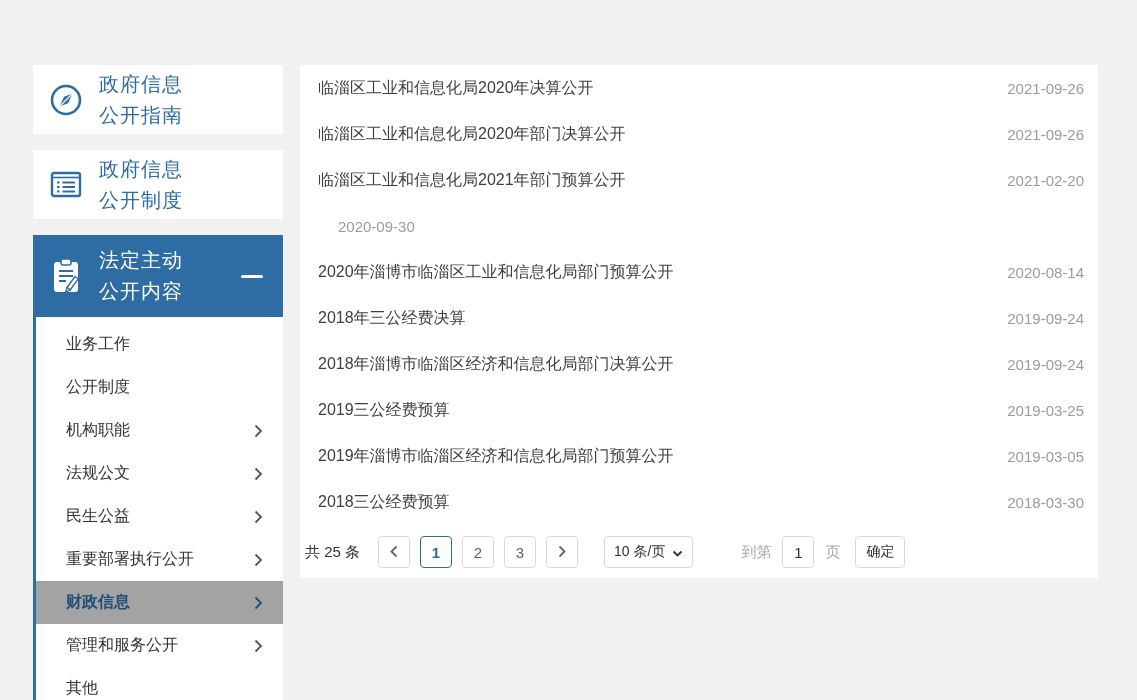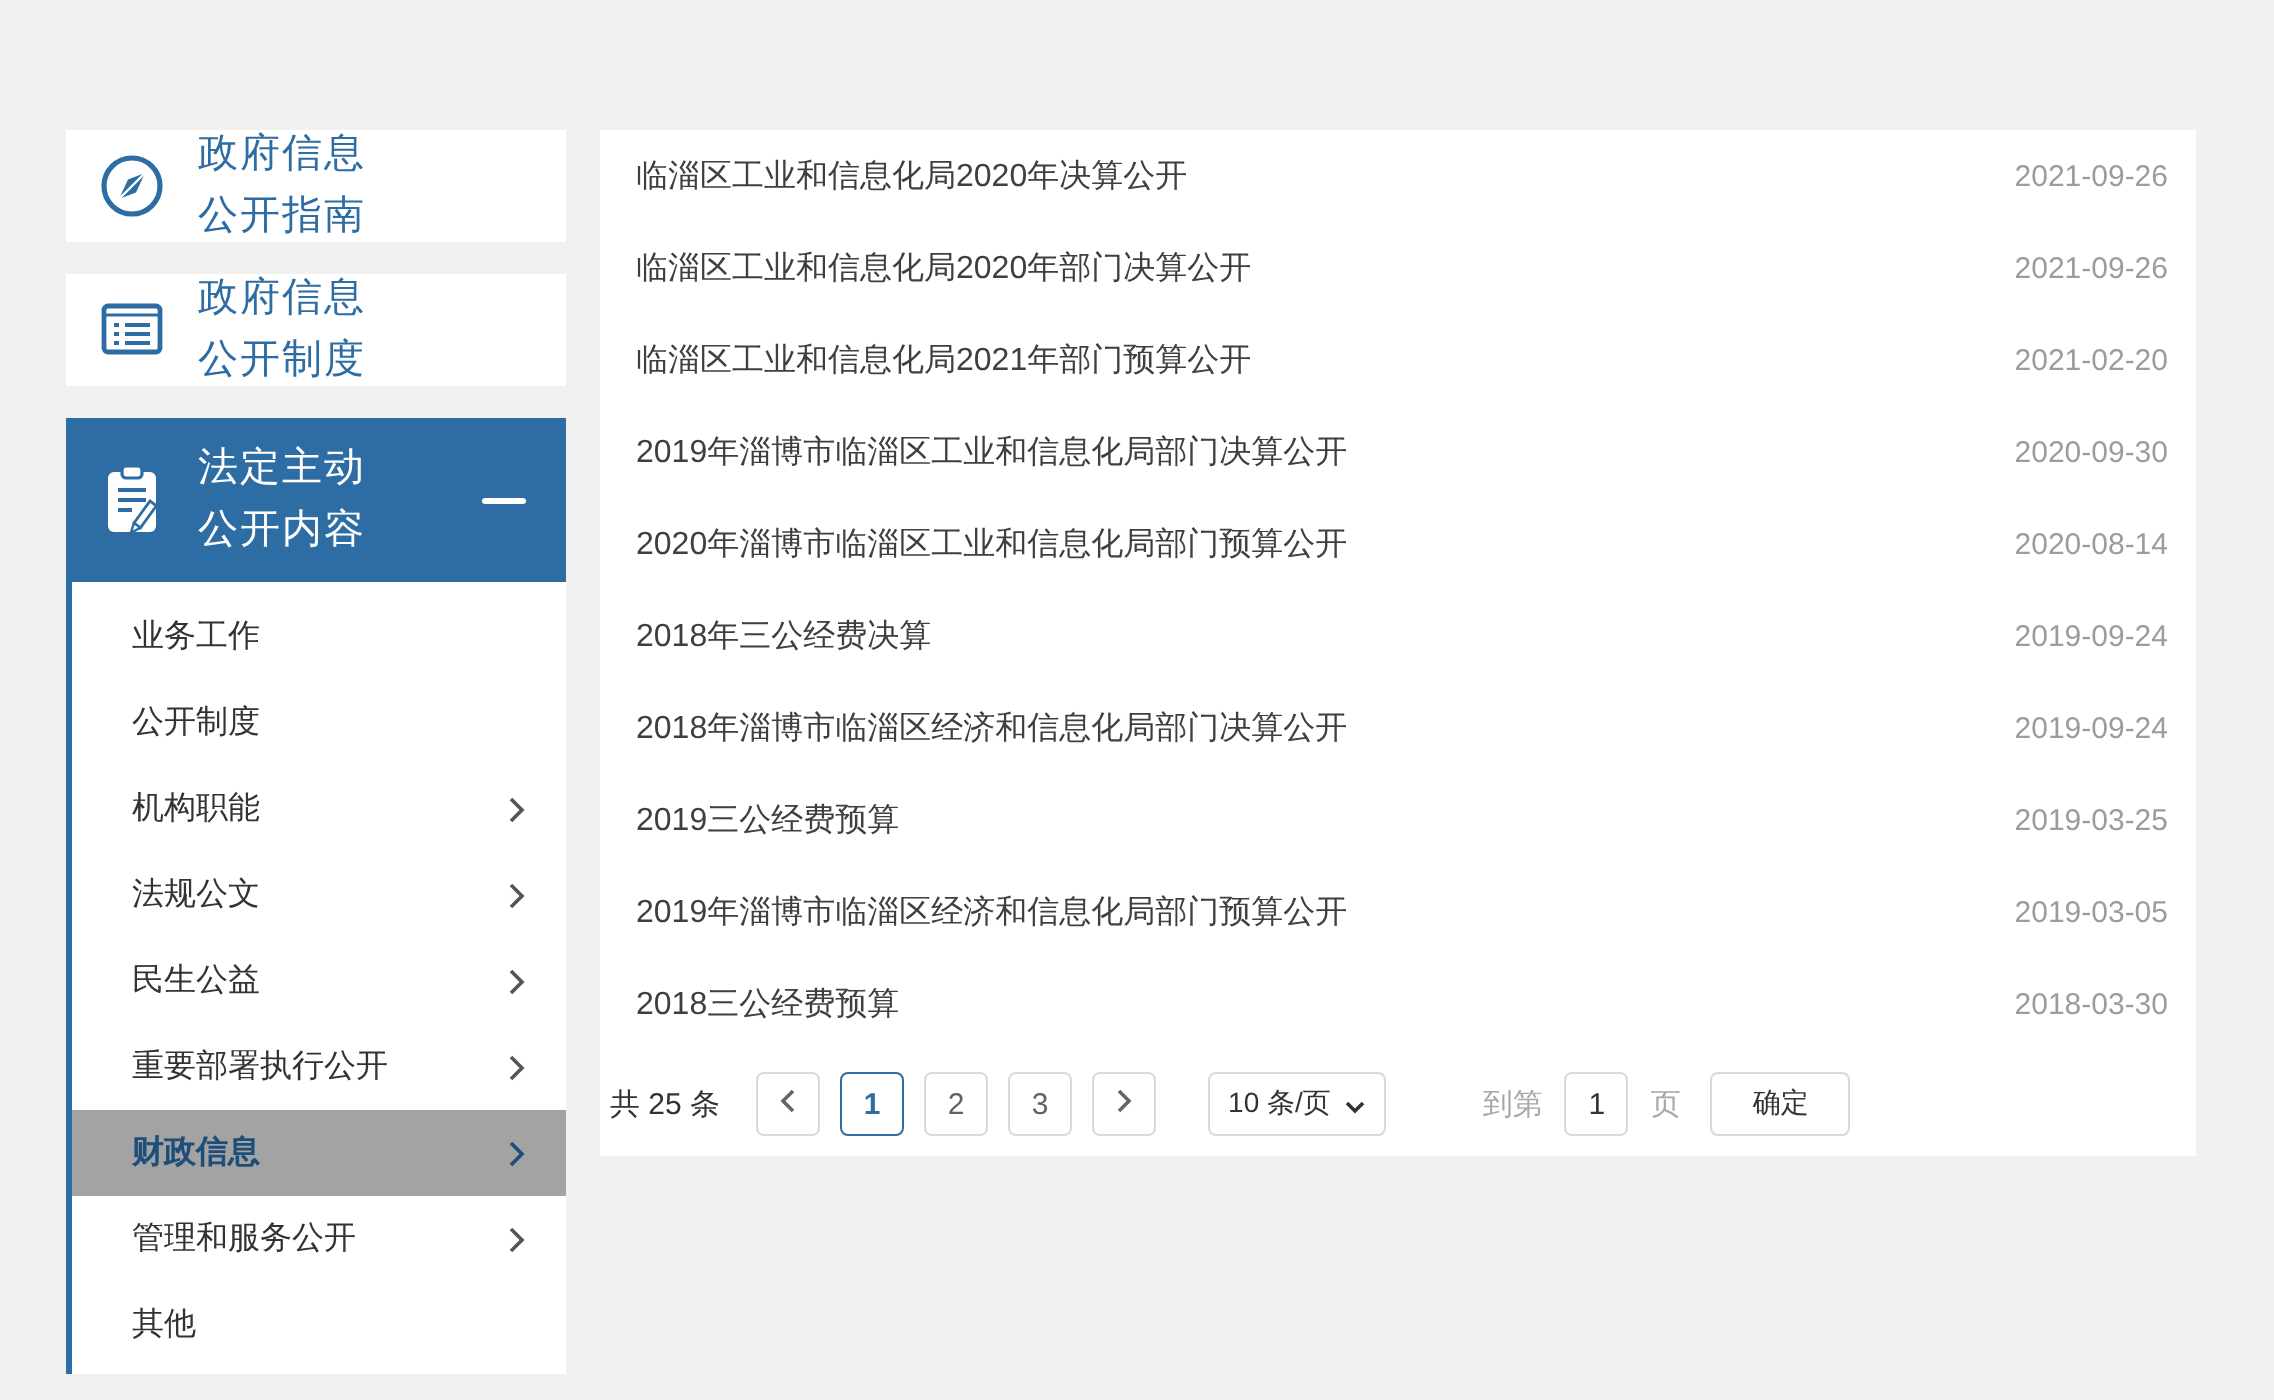--- a/index.html
+++ b/index.html
@@ -5,21 +5,21 @@
   html,body{margin:0;padding:0;}
   body{
     width:1137px;height:700px;
     font-family:"Liberation Sans","DejaVu Sans",sans-serif;
     background:#f1f1f2;
   }
   .app{position:relative;width:1137px;height:700px;background:#f1f1f2;overflow:hidden;}
 
   
   .sidebar{position:absolute;left:33px;top:65px;width:250px;}
-  .card{height:56px;background:#ffffff;margin-bottom:16px;display:flex;align-items:center;cursor:pointer;}
+  .card{height:69px;background:#ffffff;margin-bottom:16px;display:flex;align-items:center;cursor:pointer;}
   .card-icon{width:66px;display:flex;align-items:center;justify-content:center;flex:0 0 66px;}
   .card-label{color:#2e6da4;font-size:20px;line-height:31px;letter-spacing:1px;}
   .section-header{height:82px;background:#2e6da4;display:flex;align-items:center;cursor:pointer;}
   .section-header .card-label{color:#ffffff;}
   .collapse-bar{margin-left:auto;margin-right:20px;width:22px;height:3px;background:#ffffff;border-radius:2px;}
   .submenu{background:#ffffff;border-left:3px solid #2e6da4;min-height:396px;padding-top:6px;box-sizing:border-box;}
   .item{height:43px;display:flex;align-items:center;justify-content:space-between;
         padding:0 20px 0 30px;font-size:16px;color:#333333;cursor:pointer;}
   .item .arrow{display:flex;align-items:center;}
   .item .arrow svg polyline{stroke:#555555;}
@@ -42,21 +42,21 @@
         color:#606266;font-size:15px;cursor:pointer;box-sizing:border-box;}
   .pbtn.active{border-color:#2e6da4;color:#2e6da4;font-weight:bold;}
   .psel{height:32px;border:1px solid #d9d9d9;border-radius:4px;background:#ffffff;
         display:flex;align-items:center;gap:7px;padding:0 9px;margin-left:16px;
         font-size:14px;color:#333333;cursor:pointer;box-sizing:border-box;}
   .goto-label{color:#a8a8a8;margin-left:48px;}
   .goto-input{width:32px;height:32px;border:1px solid #d9d9d9;border-radius:4px;
         text-align:center;margin:0 11px;font-size:15px;color:#333333;box-sizing:border-box;
         font-family:"Liberation Sans","DejaVu Sans",sans-serif;}
   .goto-suffix{color:#a8a8a8;margin-right:15px;}
-  .confirm{height:32px;padding:0 20px;border:1px solid #d9d9d9;border-radius:4px;background:#ffffff;
+  .confirm{height:32px;padding:0 10px;border:1px solid #d9d9d9;border-radius:4px;background:#ffffff;
         font-size:14px;color:#333333;cursor:pointer;box-sizing:border-box;
         font-family:"Liberation Sans","DejaVu Sans",sans-serif;}
 </style>
 </head>
 <body>
 
 <div class="app">
 
   <aside class="sidebar">
 
@@ -191,21 +191,20 @@
     </div>
     <div class="row">
       <span class="row-title">临淄区工业和信息化局2020年部门决算公开</span>
       <span class="row-date">2021-09-26</span>
     </div>
     <div class="row">
       <span class="row-title">临淄区工业和信息化局2021年部门预算公开</span>
       <span class="row-date">2021-02-20</span>
     </div>
     <div class="row">
-      <span class="row-title">2019年淄博市临淄区工业和信息化局部门决算公开</span>
       <span class="row-date">2020-09-30</span>
     </div>
     <div class="row">
       <span class="row-title">2020年淄博市临淄区工业和信息化局部门预算公开</span>
       <span class="row-date">2020-08-14</span>
     </div>
     <div class="row">
       <span class="row-title">2018年三公经费决算</span>
       <span class="row-date">2019-09-24</span>
     </div>

